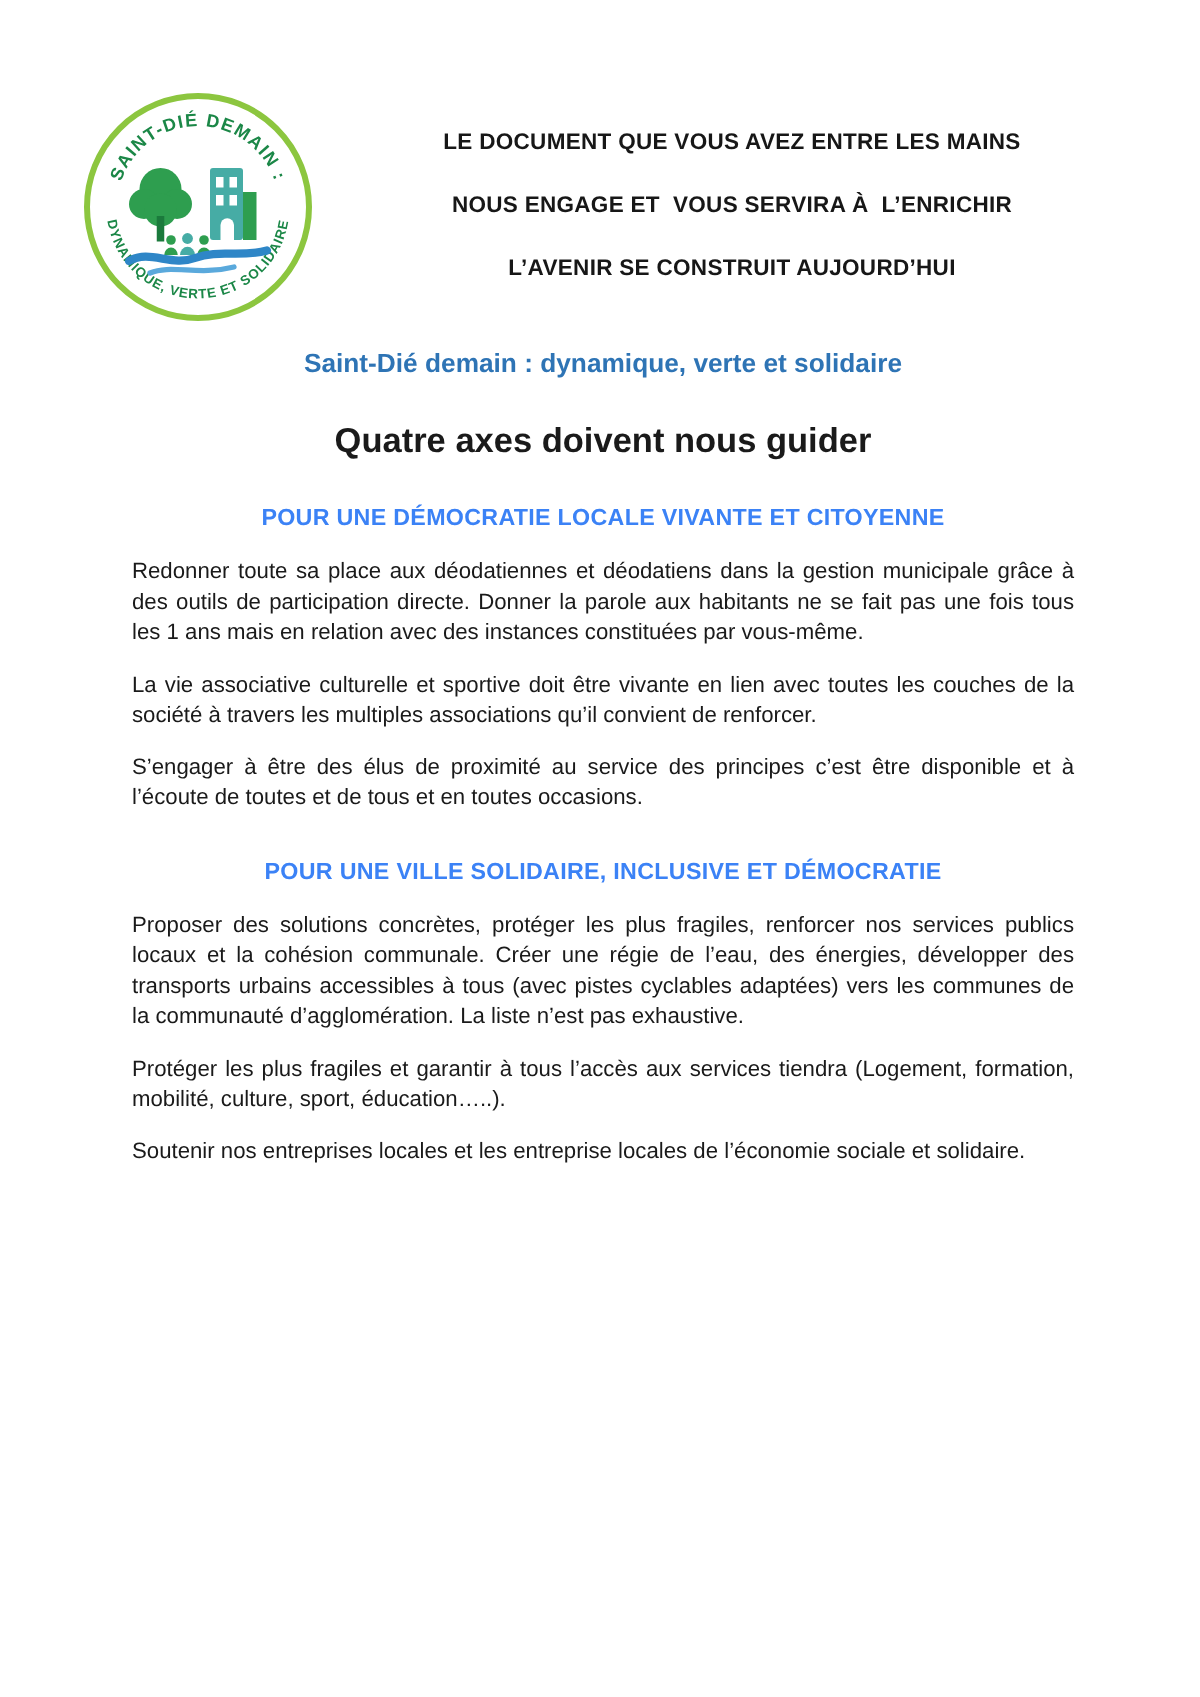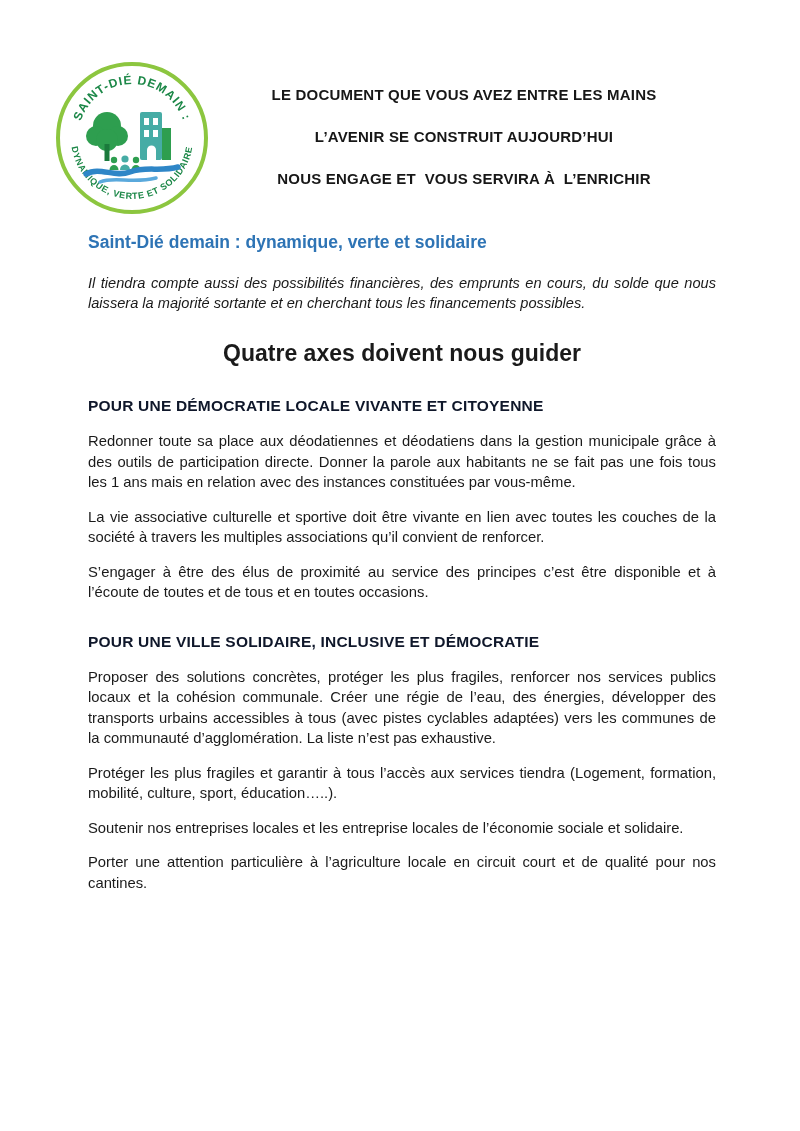--- a/index.html
+++ b/index.html
@@ -4,42 +4,42 @@
 <style>
   * { box-sizing: border-box; }
   html, body { margin: 0; padding: 0; background: #ffffff; }
   .page {
     width: 800px; height: 1131px; margin: 0 auto; position: relative;
     background: #ffffff; overflow: hidden;
     font-family: "Liberation Sans", sans-serif; color: #1a1a1a;
   }
   .top { position: relative; height: 226px; }
   .logo { position: absolute; left: 54px; top: 60px; width: 156px; height: 156px; }
-  .header-lines { position: absolute; left: 208px; top: 86px; width: 512px; text-align: center; }
+  .header-lines { position: absolute; left: 232px; top: 86px; width: 512px; text-align: center; }
   .hline {
     font-weight: 700; font-size: 15px; letter-spacing: 0.2px; color: #171717;
     margin-bottom: 25px; white-space: pre-wrap;
   }
   .content { padding: 0 84px 0 88px; }
   .doc-title {
-    margin: 6px 0 0; text-align: left;
+    margin: 6px 0 0; text-align: center;
     font-size: 17.5px; font-weight: 700; color: #2E74B5;
   }
   .intro { margin-top: 20px; }
   .intro p {
     margin: 0 0 19px; font-style: italic; font-size: 14.6px;
     line-height: 20px; text-align: justify;
   }
   .main-heading {
     margin: 27px 0 6px; text-align: center;
     font-size: 23px; font-weight: 700; color: #1a1a1a;
   }
   .section-heading {
-    margin: 30px 0 16px; 
-    font-size: 15.5px; font-weight: 700; color: #0f172a; letter-spacing: 0.2px;
+    margin: 30px 0 16px; text-align: center;
+    font-size: 15.5px; font-weight: 700; color: #3b82f6; letter-spacing: 0.2px;
   }
   .body-section p {
     margin: 0 0 14px; font-size: 14.8px; line-height: 20.5px; text-align: justify;
   }
   
   .logo-arc { font-family: "Liberation Sans", sans-serif; font-weight: 700; fill: #1B8747; }
   .logo-arc-top { font-size: 12px; letter-spacing: 1px; }
   .logo-arc-bottom { font-size: 9px; letter-spacing: 0.6px; }
 </style>
 </head>
@@ -88,45 +88,43 @@
         </g>
         <g fill="none" stroke-linecap="round">
           <path d="M 32 114 C 46 106 60 118 76 112 C 92 106 106 112 124 107" stroke="#2E86C7" stroke-width="5.5"></path>
           <path d="M 46 122 C 60 116 78 124 102 118" stroke="#5AA9DC" stroke-width="3.5"></path>
         </g>
       </svg>
     </div>
 
     <div class="header-lines">
       <div class="hline">LE DOCUMENT QUE VOUS AVEZ ENTRE LES MAINS</div>
+      <div class="hline">NOUS ENGAGE ET  VOUS SERVIRA À  L’ENRICHIR</div>
       <div class="hline">L’AVENIR SE CONSTRUIT AUJOURD’HUI</div>
-      <div class="hline">NOUS ENGAGE ET  VOUS SERVIRA À  L’ENRICHIR</div>
     </div>
 
   </div>
 
   <div class="content">
 
     <h1 class="doc-title">Saint-Dié demain : dynamique, verte et solidaire</h1>
 
     <div class="intro">
-      <p>Il tiendra compte aussi des possibilités financières, des emprunts en cours, du solde que nous laissera la majorité sortante et en cherchant tous les financements possibles.</p>
     </div>
 
     <h2 class="main-heading">Quatre axes doivent nous guider</h2>
 
     <section class="body-section">
       <h3 class="section-heading">POUR UNE DÉMOCRATIE LOCALE VIVANTE ET CITOYENNE</h3>
       <p>Redonner toute sa place aux déodatiennes et déodatiens dans la gestion municipale grâce à des outils de participation directe. Donner la parole aux habitants ne se fait pas une fois tous les 1 ans mais en relation avec des instances constituées par vous-même.</p>
       <p>La vie associative culturelle et sportive doit être vivante en lien avec toutes les couches de la société à travers les multiples associations qu’il convient de renforcer.</p>
       <p>S’engager à être des élus de proximité au service des principes c’est être disponible et à l’écoute de toutes et de tous et en toutes occasions.</p>
     </section>
 
     <section class="body-section">
       <h3 class="section-heading">POUR UNE VILLE SOLIDAIRE, INCLUSIVE ET DÉMOCRATIE</h3>
       <p>Proposer des solutions concrètes, protéger les plus fragiles, renforcer nos services publics locaux et la cohésion communale. Créer une régie de l’eau, des énergies, développer des transports urbains accessibles à tous (avec pistes cyclables adaptées) vers les communes de la communauté d’agglomération. La liste n’est pas exhaustive.</p>
       <p>Protéger les plus fragiles et garantir à tous l’accès aux services tiendra (Logement, formation, mobilité, culture, sport, éducation…..).</p>
       <p>Soutenir  nos entreprises locales et les entreprise locales de l’économie sociale et solidaire.</p>
-      <p>Porter une attention particulière à l’agriculture locale en circuit court et de qualité pour nos cantines.</p>
     </section>
 
   </div>
 </div>
 
 </body></html>

